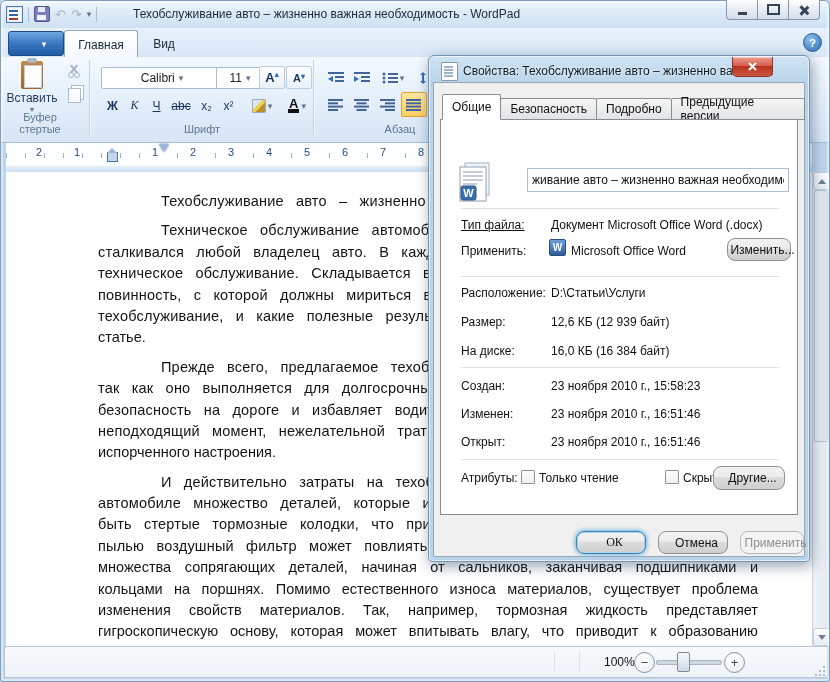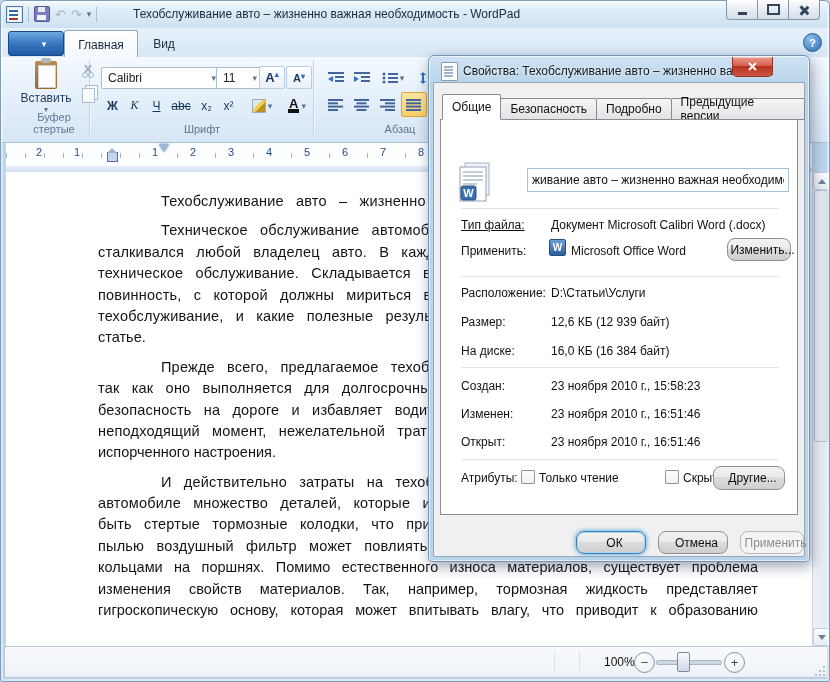--- a/index.html
+++ b/index.html
@@ -60,21 +60,21 @@
   .clip:after{content:"";position:absolute;left:6px;top:-3px;width:10px;height:5px;background:#b0b8c2;border-radius:2px;}
   .smallcol{position:absolute;left:62px;top:6px;display:flex;flex-direction:column;gap:7px;}
   .scis{position:relative;width:16px;height:14px;opacity:.65;}
   .scis:before,.scis:after{content:"";position:absolute;left:7px;top:0;width:2px;height:10px;background:#7e93ab;}
   .scis:before{transform:rotate(40deg);} .scis:after{transform:rotate(-40deg);}
   .scis i{position:absolute;bottom:0;width:4px;height:4px;border:1.5px solid #7e93ab;border-radius:50%;}
   .scis i.l{left:2px;} .scis i.r{right:2px;}
   .copyic{width:11px;height:13px;background:#fff;border:1px solid #9fb0c4;box-shadow:3px -3px 0 -1px #fff,3px -3px 0 0 #9fb0c4;opacity:.8;margin-top:3px;margin-left:2px;}
   
   .combo{height:20px;background:#fff;border:1px solid #a7bdd6;border-radius:2px;display:flex;align-items:center;
-         font-size:12px;color:#222;padding:0 3px 0 6px;justify-content:space-between;}
+         font-size:12px;color:#222;padding:0 3px 0 6px;justify-content:center;}
   .combo .cv{font-size:9px;color:#5f7390;margin-left:4px;}
   .fbtn{height:21px;min-width:21px;border:1px solid #b9cde4;border-radius:2px;background:linear-gradient(#fefeff,#e9f1fa);
         display:flex;align-items:center;justify-content:center;font-size:12px;color:#16365c;}
   .flat{border-color:transparent;background:transparent;}
   .Ab{font-weight:bold;font-size:13px;color:#16365c;}
   .upc:after{content:"▴";color:#2e6fc0;font-size:8px;vertical-align:top;}
   .dnc:after{content:"▾";color:#2e6fc0;font-size:8px;vertical-align:top;}
   .pen{width:12px;height:12px;background:linear-gradient(135deg,#dfe8f2 0 40%,#f2cf4a 40% 62%,#b98e2c 62% 100%);border:1px solid #9aa9bb;transform:rotate(0deg);border-radius:1px;}
   .fontA{font-weight:bold;font-size:13px;color:#111;line-height:10px;border-bottom:4px solid #111;padding:0 1px;}
   .mini-caret{font-size:9px;color:#5f7390;margin-left:2px;}
@@ -131,21 +131,21 @@
   .dtab.active{height:24px;background:#fff;border-bottom-color:#fff;position:relative;z-index:2;}
   .dpage{position:absolute;left:6px;top:36px;width:356px;height:394px;background:#fff;border:1px solid #898c95;}
   .drow-label{position:absolute;left:20px;font-size:12px;color:#111;}
   .drow-value{position:absolute;left:110px;font-size:12px;color:#111;white-space:nowrap;}
   .dhr{position:absolute;left:20px;width:318px;height:1px;background:#e0e3e6;box-shadow:0 1px 0 #fdfdfd;}
   .dinput{position:absolute;left:86px;top:48px;width:252px;height:20px;border:1px solid #a9c0d6;font-size:12px;
           font-family:"Liberation Sans",sans-serif;color:#111;padding:1px 4px;}
   .b7{position:absolute;height:23px;border:1px solid #8e9196;border-radius:8px;font-size:12px;color:#111;
       background:linear-gradient(#f2f2f2,#ebebeb 45%,#dddddd 46%,#cfcfcf);display:flex;align-items:center;justify-content:center;
       font-family:"Liberation Sans",sans-serif;padding-left:13px;}
-  .b7.default{border-color:#3c7fb1;box-shadow:0 0 0 1px #a8d7f0 inset,0 0 4px 1px #71b5e0;}
+  .b7.default{border-color:#3c7fb1;box-shadow:0 0 0 1px #a8d7f0 inset,0 0 4px 1px #71b5e0;font-family:Liberation Serif, serif;}
   .b7.disabled{border-color:#b5b8bc;background:#f4f4f4;color:#8d8d8d;}
   .cbx{position:absolute;width:12px;height:12px;background:linear-gradient(#fcfcfc,#eef0f2);border:1px solid #8a939c;border-radius:1px;}
   .wordbig{position:absolute;left:18px;top:42px;width:36px;height:40px;}
   .wordsm{position:absolute;left:108px;top:119px;width:15px;height:15px;border-radius:2px;background:linear-gradient(#6f9fd8,#2b5d9b);
           color:#fff;font-size:10px;font-weight:bold;display:flex;align-items:center;justify-content:center;border:1px solid #24507f;}
   .x-svg{display:block;}
 </style>
 </head>
 <body>
 
@@ -179,21 +179,21 @@
   <span class="caret">▾</span>
 </div>
 <div class="abs tab-home">Главная</div>
 <div class="abs tab-view">Вид</div>
 <div class="abs helpbtn">?</div>
 
 <div class="abs ribbon">
   <div class="gsep" style="left:89px;"></div>
   <div class="gsep" style="left:313px;"></div>
 
-  <div class="grp" style="left:18px;width:72px;">
+  <div class="grp" style="left:4px;width:72px;">
     <div class="paste">
       <span class="clip"></span>
       <span style="font-size:12px;color:#1d3a5f;margin-top:2px;">Вставить</span>
       <span style="font-size:8px;color:#5f7390;">▾</span>
     </div>
     <div class="smallcol">
       <span class="scis">
           <i class="l"></i>
           <i class="r"></i>
         </span>
@@ -340,20 +340,21 @@
       <div class="docline ">статье.</div>
       <div class="docline gap ind cut">Прежде всего, предлагаемое техобслуж</div>
       <div class="docline cut">так как оно выполняется для долгосрочных</div>
       <div class="docline cut">безопасность на дороге и избавляет водит</div>
       <div class="docline cut">неподходящий момент, нежелательной трат</div>
       <div class="docline ">испорченного настроения.</div>
       <div class="docline gap ind cut">И действительно затраты на техобслужи</div>
       <div class="docline cut">автомобиле множество деталей, которые изн</div>
       <div class="docline cut">быть стертые тормозные колодки, что приводит</div>
       <div class="docline cut">пылью воздушный фильтр может повлиять на ух</div>
+      <div class="docline full">множества сопрягающих деталей, начиная от сальников, заканчивая подшипниками и</div>
       <div class="docline full">кольцами на поршнях. Помимо естественного износа материалов, существует проблема</div>
       <div class="docline full">изменения свойств материалов. Так, например, тормозная жидкость представляет</div>
       <div class="docline full">гигроскопическую основу, которая может впитывать влагу, что приводит к образованию</div>
     </div>
 </div>
 
 <div class="abs sbar">
   <span class="sbtn sb-up">
       <span class="tri-up"></span>
     </span>
@@ -399,21 +400,21 @@
           <rect x="4" y="13" width="20" height="2" fill="#c3cdd8"></rect>
         <rect x="4" y="17" width="20" height="2" fill="#c3cdd8"></rect>
           <rect x="4" y="21" width="14" height="2" fill="#c3cdd8"></rect>
         <rect x="2" y="24" width="15" height="14" rx="2" fill="#3a6fb0" stroke="#2a507e"></rect>
         <text x="9.5" y="35" font-size="11" font-family="Liberation Sans" font-weight="bold" fill="#fff" text-anchor="middle">W</text>
       </svg>
       <input class="dinput" value="живание авто – жизненно важная необходимость" style="">
 
       <div class="dhr" style="top:88px;"></div>
       <span class="drow-label" style="top:98px;text-decoration:underline;">Тип файла:</span>
-      <span class="drow-value" style="top:98px;">Документ Microsoft Calibri Word (.docx)</span>
+      <span class="drow-value" style="top:98px;">Документ Microsoft Office Word (.docx)</span>
 
       <span class="drow-label" style="top:124px;">Применить:</span>
       <span class="wordsm">W</span>
       <span class="drow-value" style="top:124px;left:130px;">Microsoft Office Word</span>
       <button class="b7" style="left:286px;top:118px;width:64px;">Изменить...</button>
 
       <div class="dhr" style="top:156px;"></div>
       <span class="drow-label" style="top:166px;">Расположение:</span>
       <span class="drow-value" style="top:166px;">D:\Статьи\Услуги</span>
       <span class="drow-label" style="top:195px;">Размер:</span>

